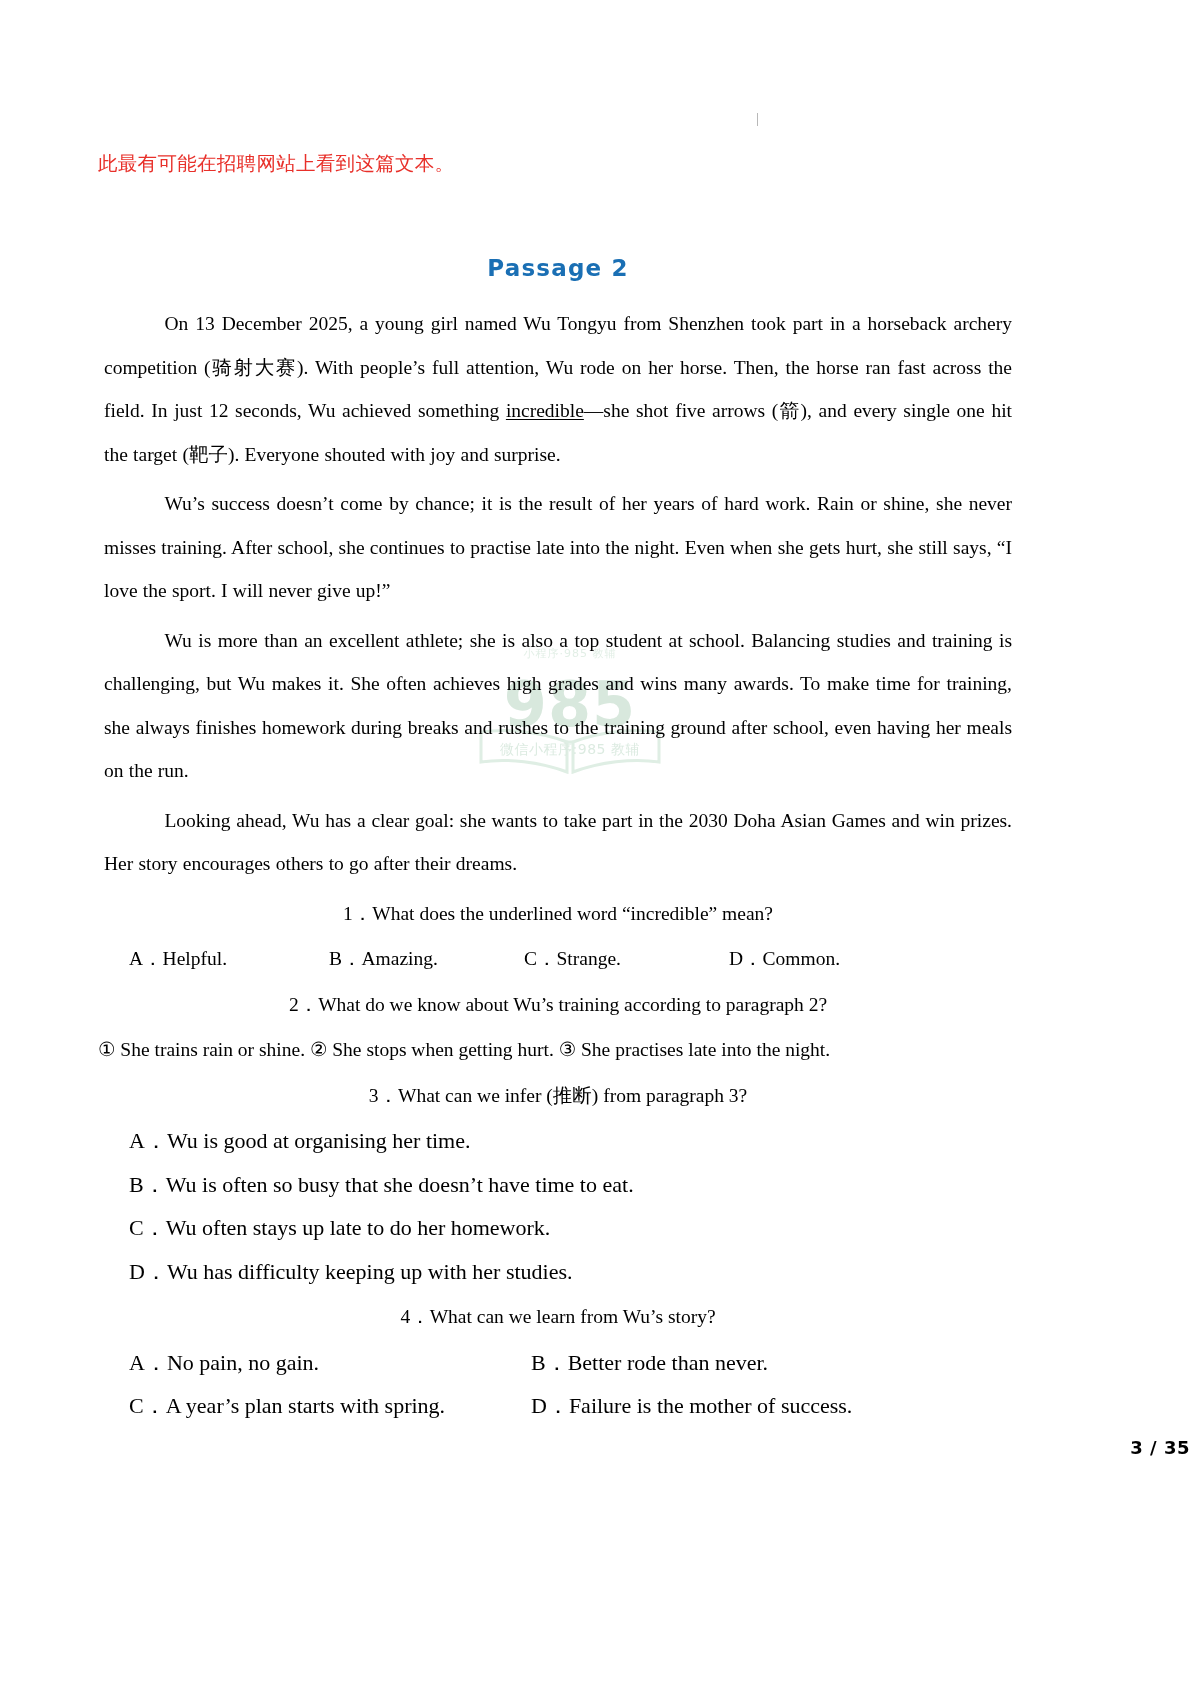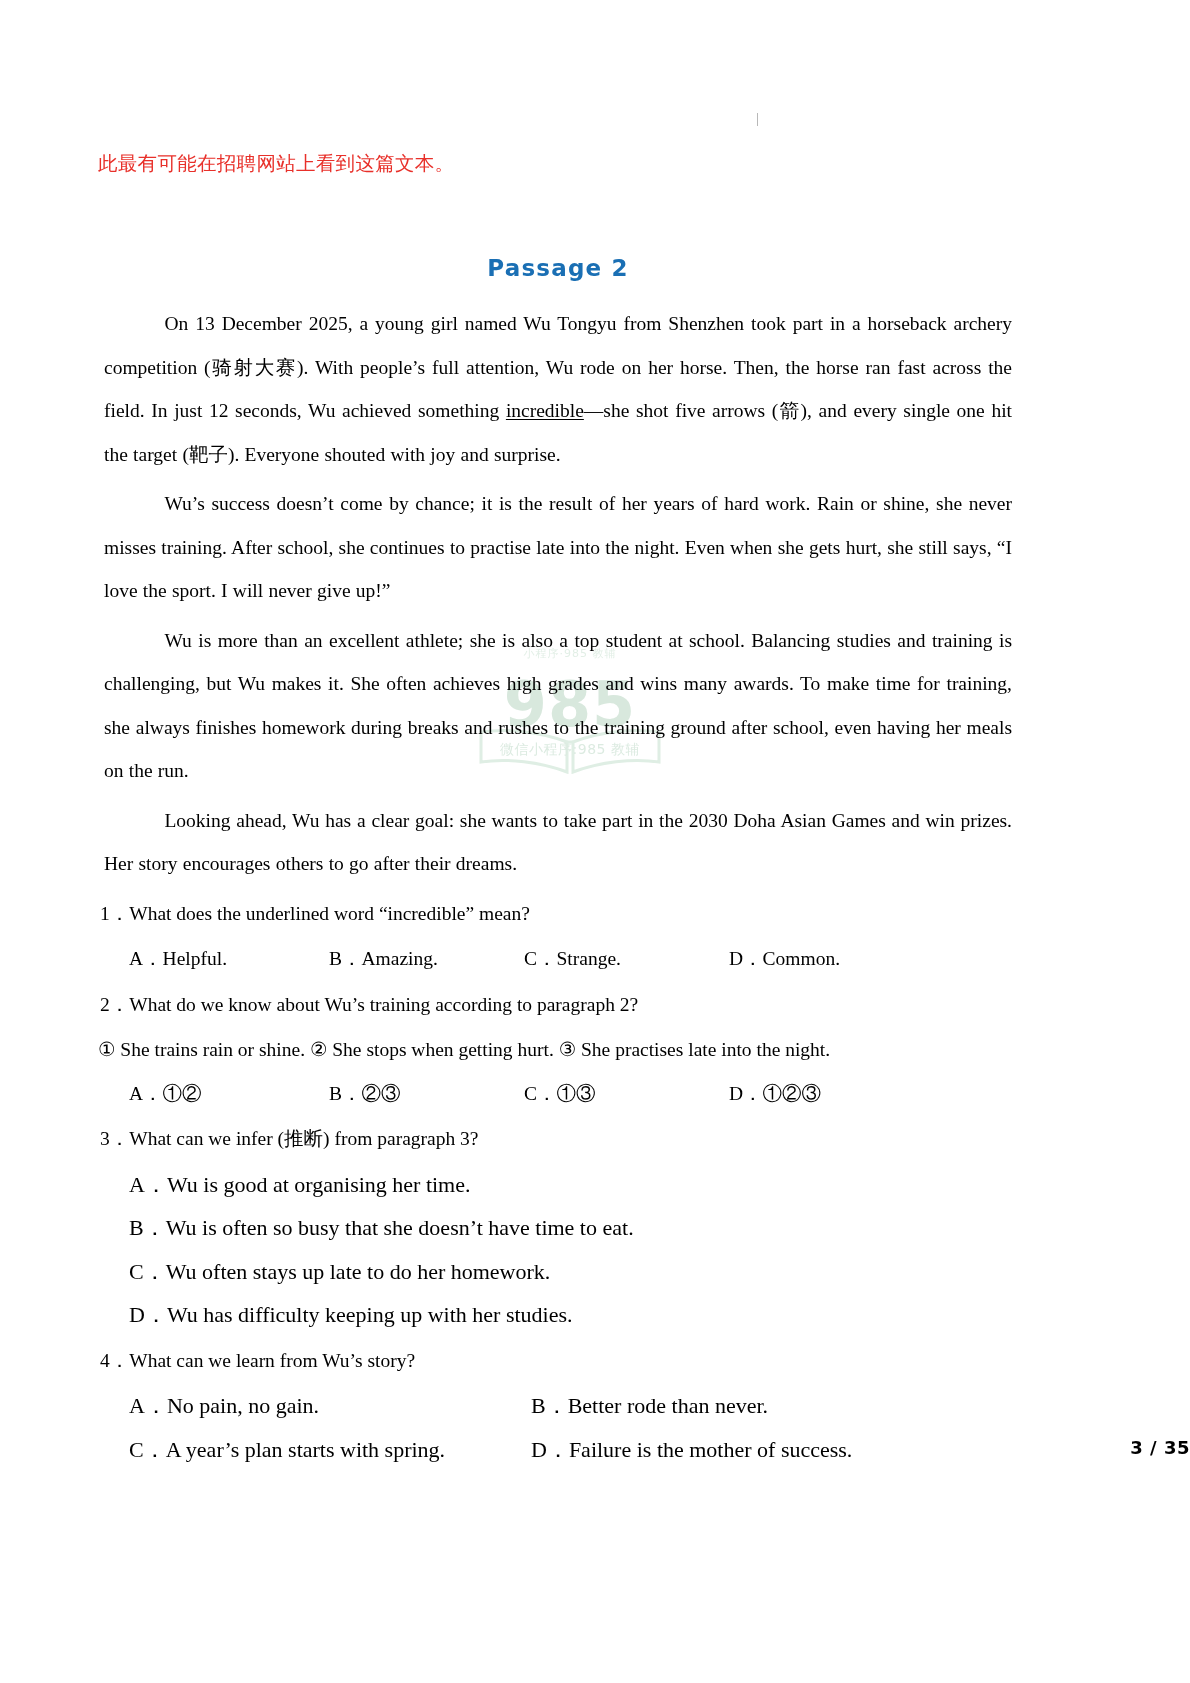--- a/index.html
+++ b/index.html
@@ -78,21 +78,21 @@
   u.underlined { text-decoration: underline; text-underline-offset: 2px; }
 
   
   .question-block { margin-top: 0px; }
 
   .q-stem {
     font-size: 19.5px;
     line-height: 43.5px;
     margin: 2px;
     text-indent: 0;
-    text-align: left;
+    text-align: center;
   }
   .q-num { letter-spacing: 0px; }
 
   .q-sub {
     font-size: 19.5px;
     line-height: 43.5px;
     margin: 0;
     text-align: left;
   }
 
@@ -212,21 +212,20 @@
     <p class="body-text">Looking ahead, Wu has a clear goal: she wants to take part in the 2030 Doha Asian Games and win prizes. Her story encourages others to go after their dreams.</p>
 
     <div class="question-block">
       <p class="q-stem"><span class="q-num">1．</span><span>What does the underlined word “incredible” mean?</span></p>
       <div class="options-row"><span class="opt" style="width:200px">A．Helpful.</span><span class="opt" style="width:195px">B．Amazing.</span><span class="opt" style="width:205px">C．Strange.</span><span class="opt">D．Common.</span></div>
     </div>
 
     <div class="question-block">
       <p class="q-stem"><span class="q-num">2．</span><span>What do we know about Wu’s training according to paragraph 2?</span></p>
       <p class="q-sub">① She trains rain or shine. ② She stops when getting hurt. ③ She practises late into the night.</p>
-      <div class="options-row"><span class="opt" style="width:200px">A．①②</span><span class="opt" style="width:195px">B．②③</span><span class="opt" style="width:205px">C．①③</span><span class="opt">D．①②③</span></div>
     </div>
 
     <div class="question-block">
       <p class="q-stem"><span class="q-num">3．</span><span>What can we infer (推断) from paragraph 3?</span></p>
       <div class="options-stack">
         <span class="opt-line">A．Wu is good at organising her time.</span>
         <span class="opt-line">B．Wu is often so busy that she doesn’t have time to eat.</span>
         <span class="opt-line">C．Wu often stays up late to do her homework.</span>
         <span class="opt-line">D．Wu has difficulty keeping up with her studies.</span>
       </div>

